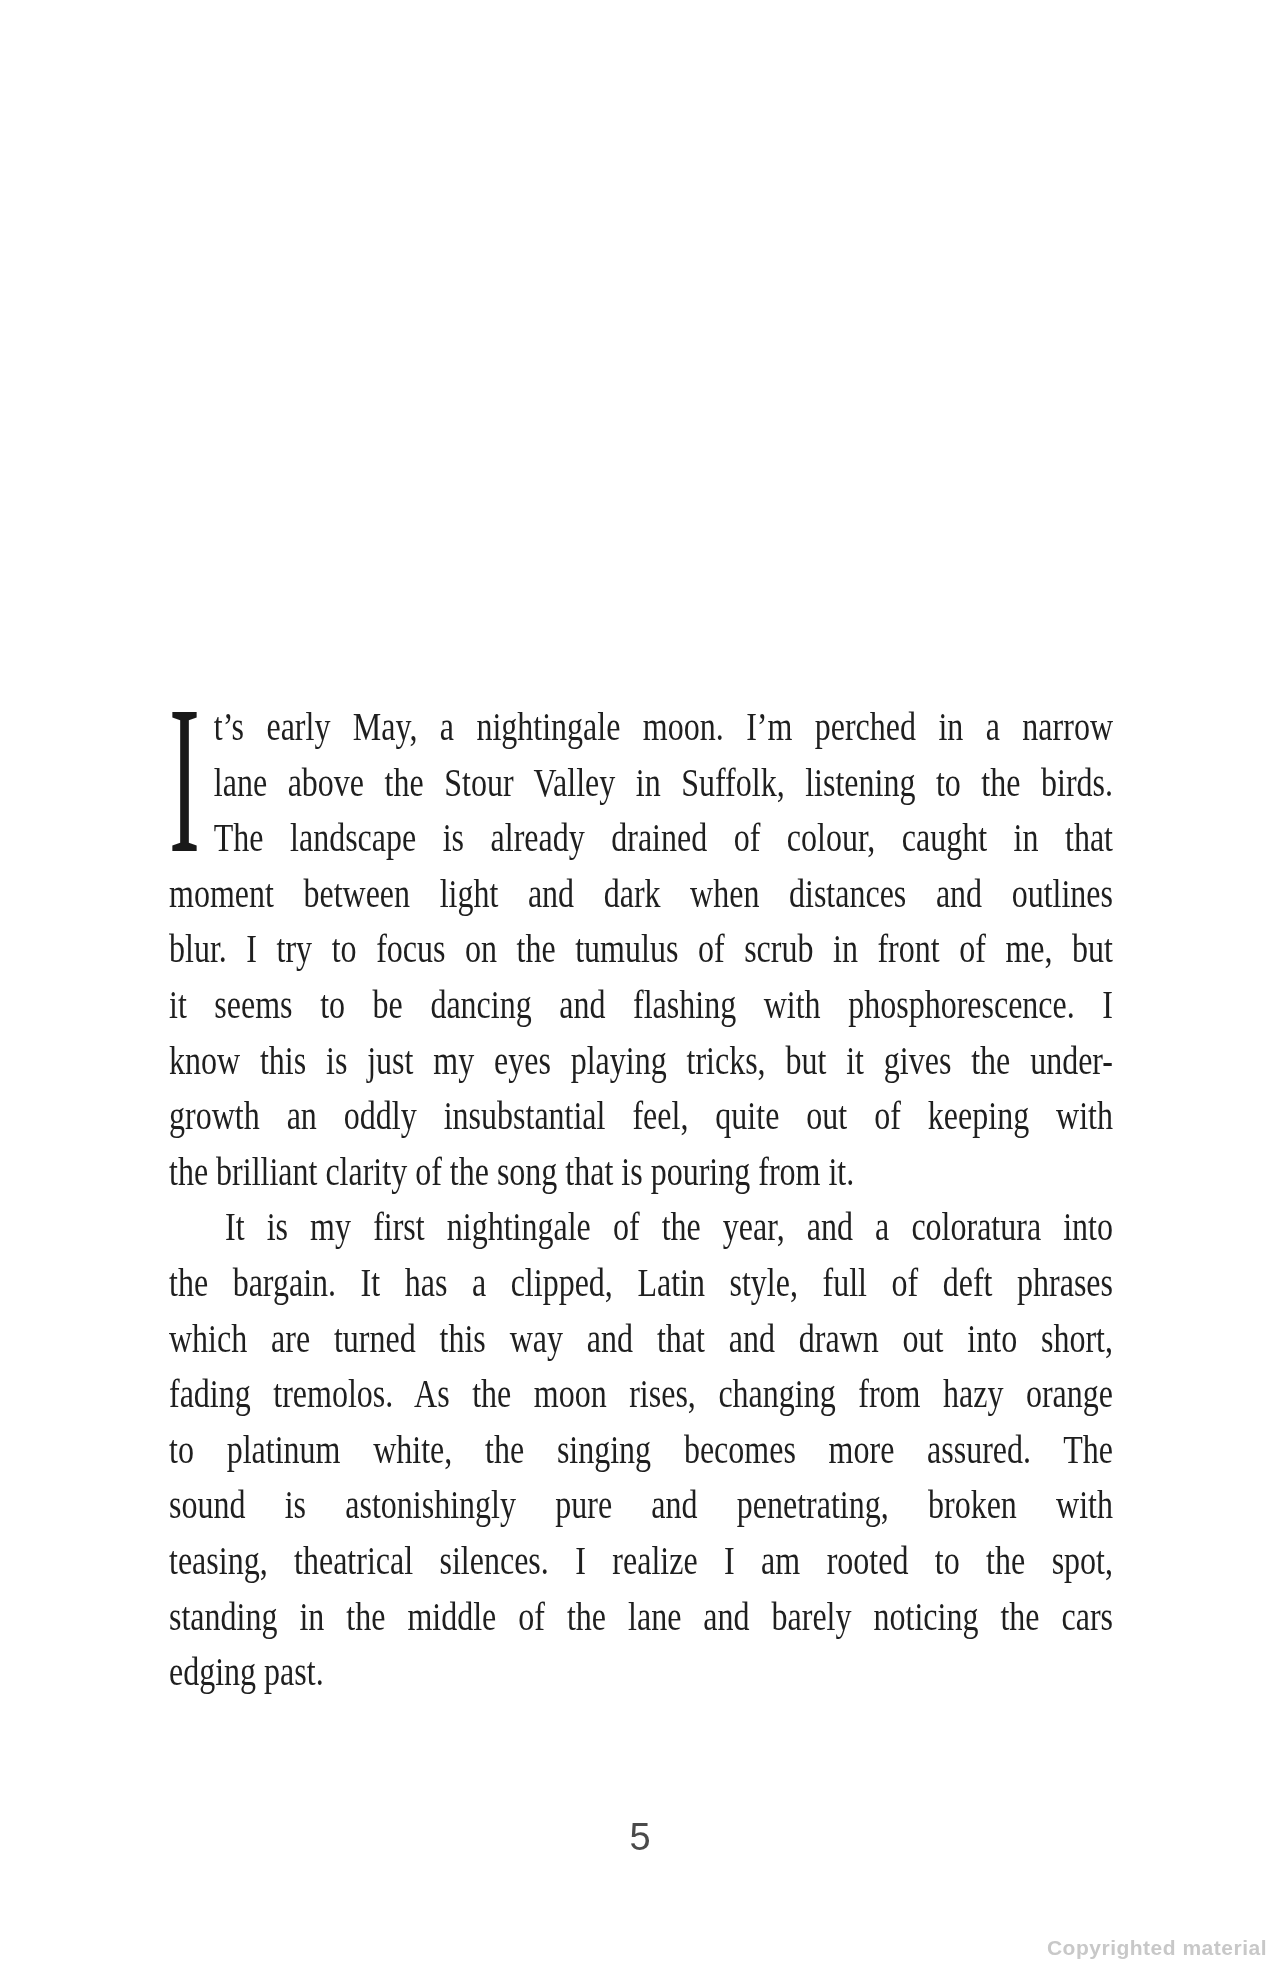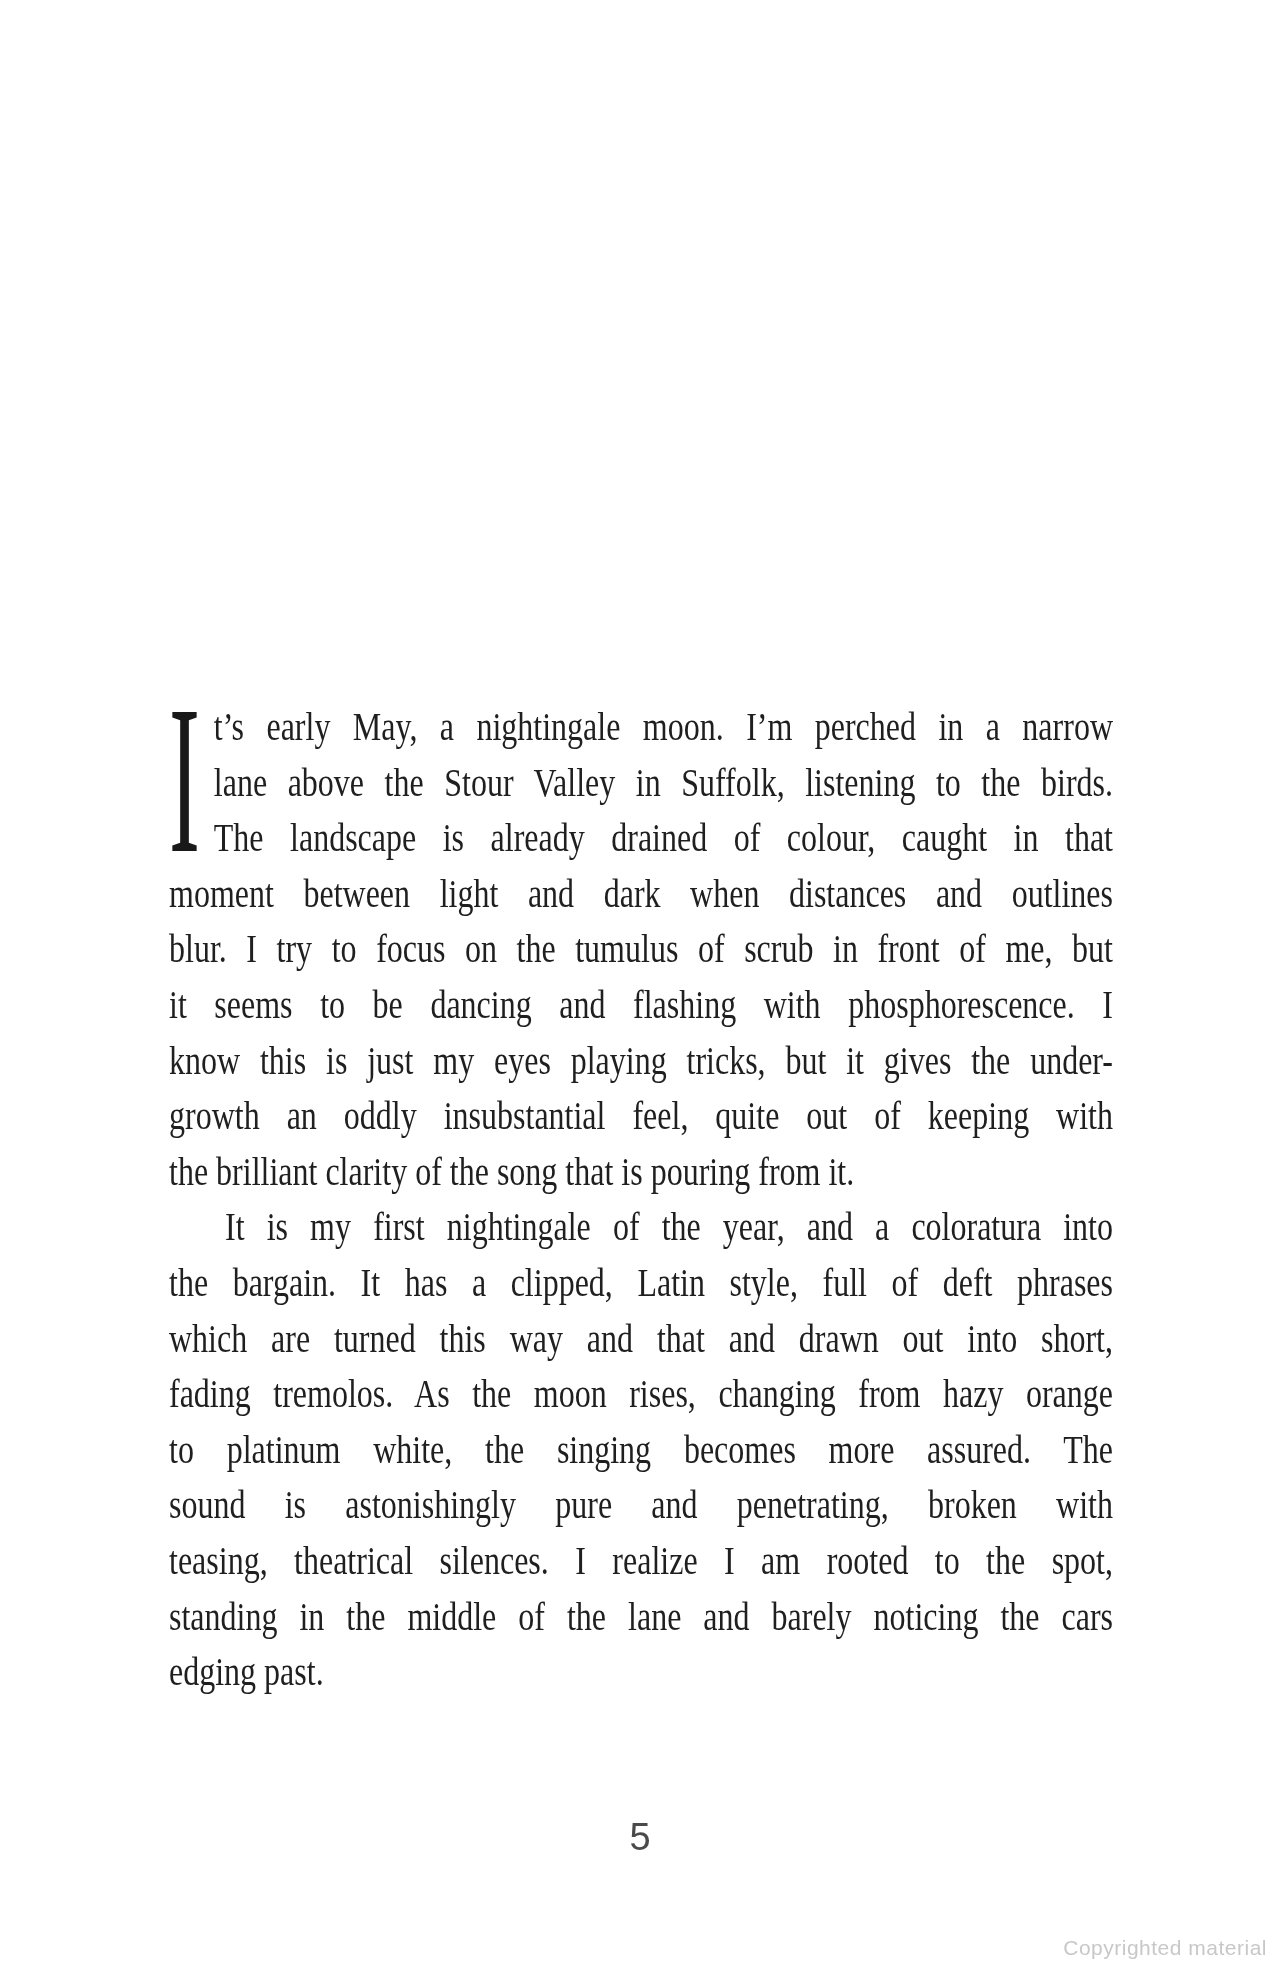--- a/index.html
+++ b/index.html
@@ -52,20 +52,21 @@
     color: #4a4a4a;
   }
   .watermark {
     position: absolute;
     right: 13px;
     top: 1936px;
     font-family: "Liberation Sans", sans-serif;
     font-size: 21px;
     color: #c8c8c8;
     letter-spacing: 0.5px;
+    font-weight: bold;
   }
 </style>
 </head>
 <body>
 
 <div class="page">
 
   <div class="text-block">
 
     <div class="paragraph">

